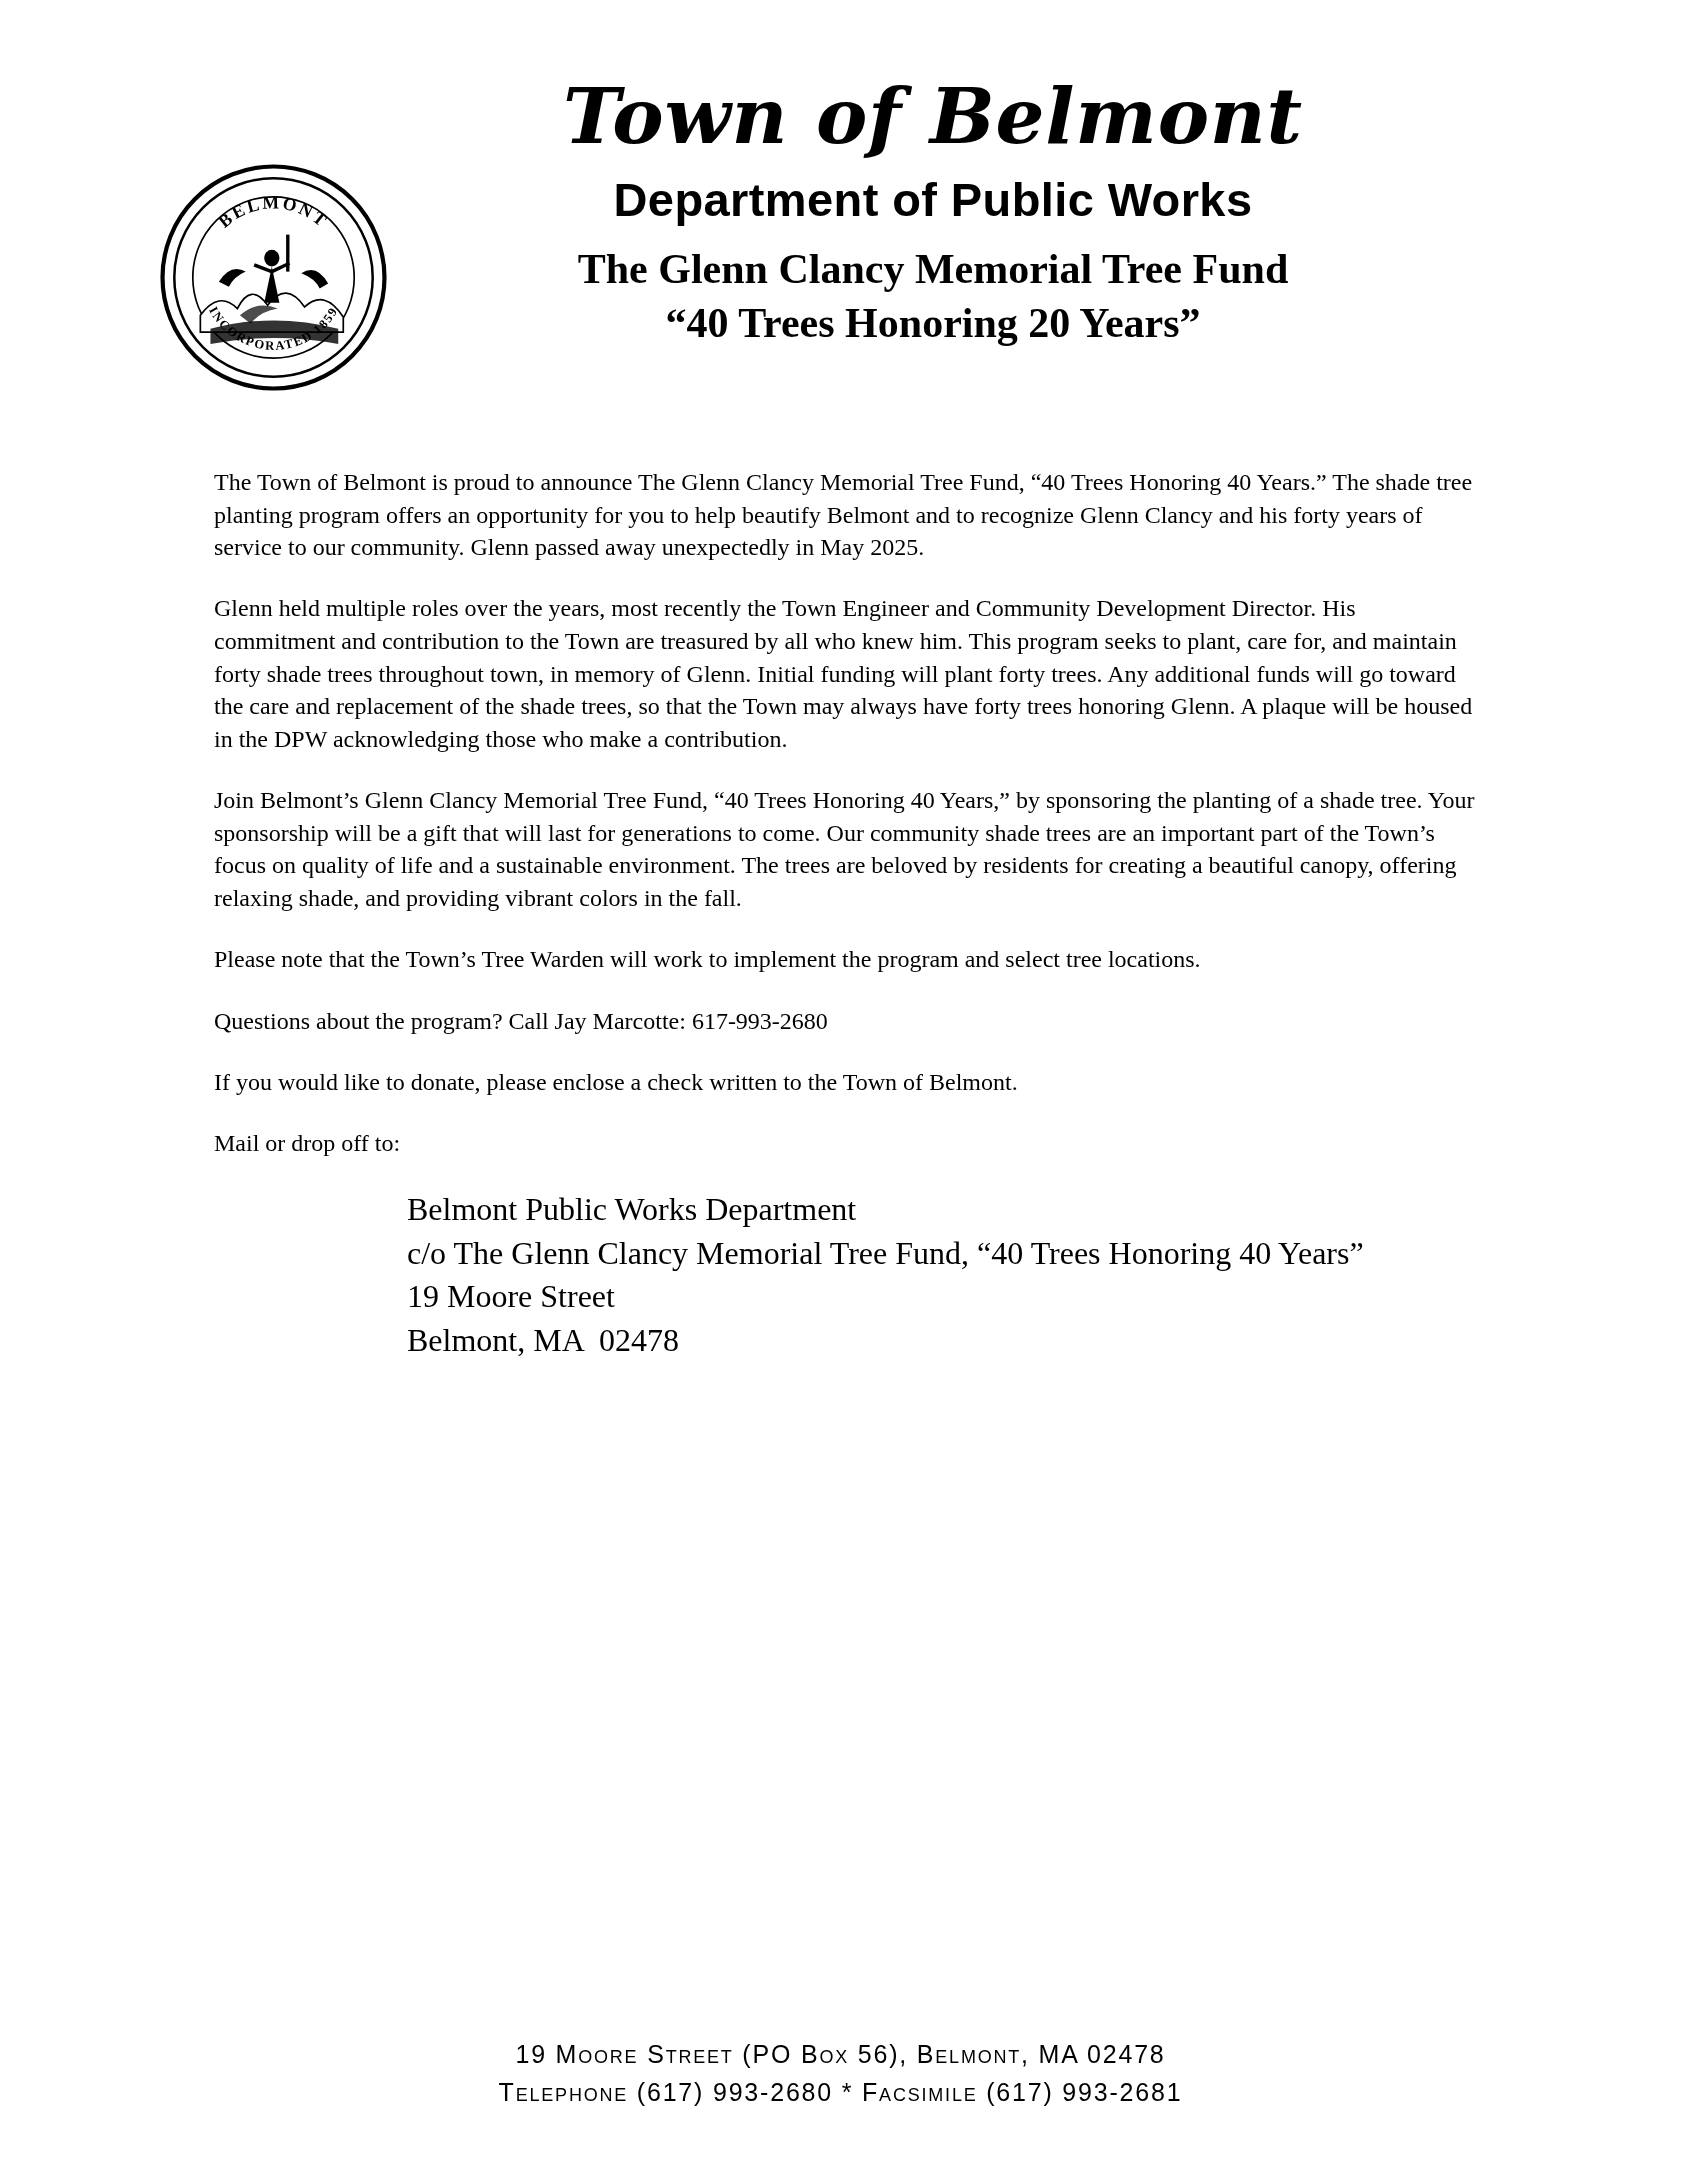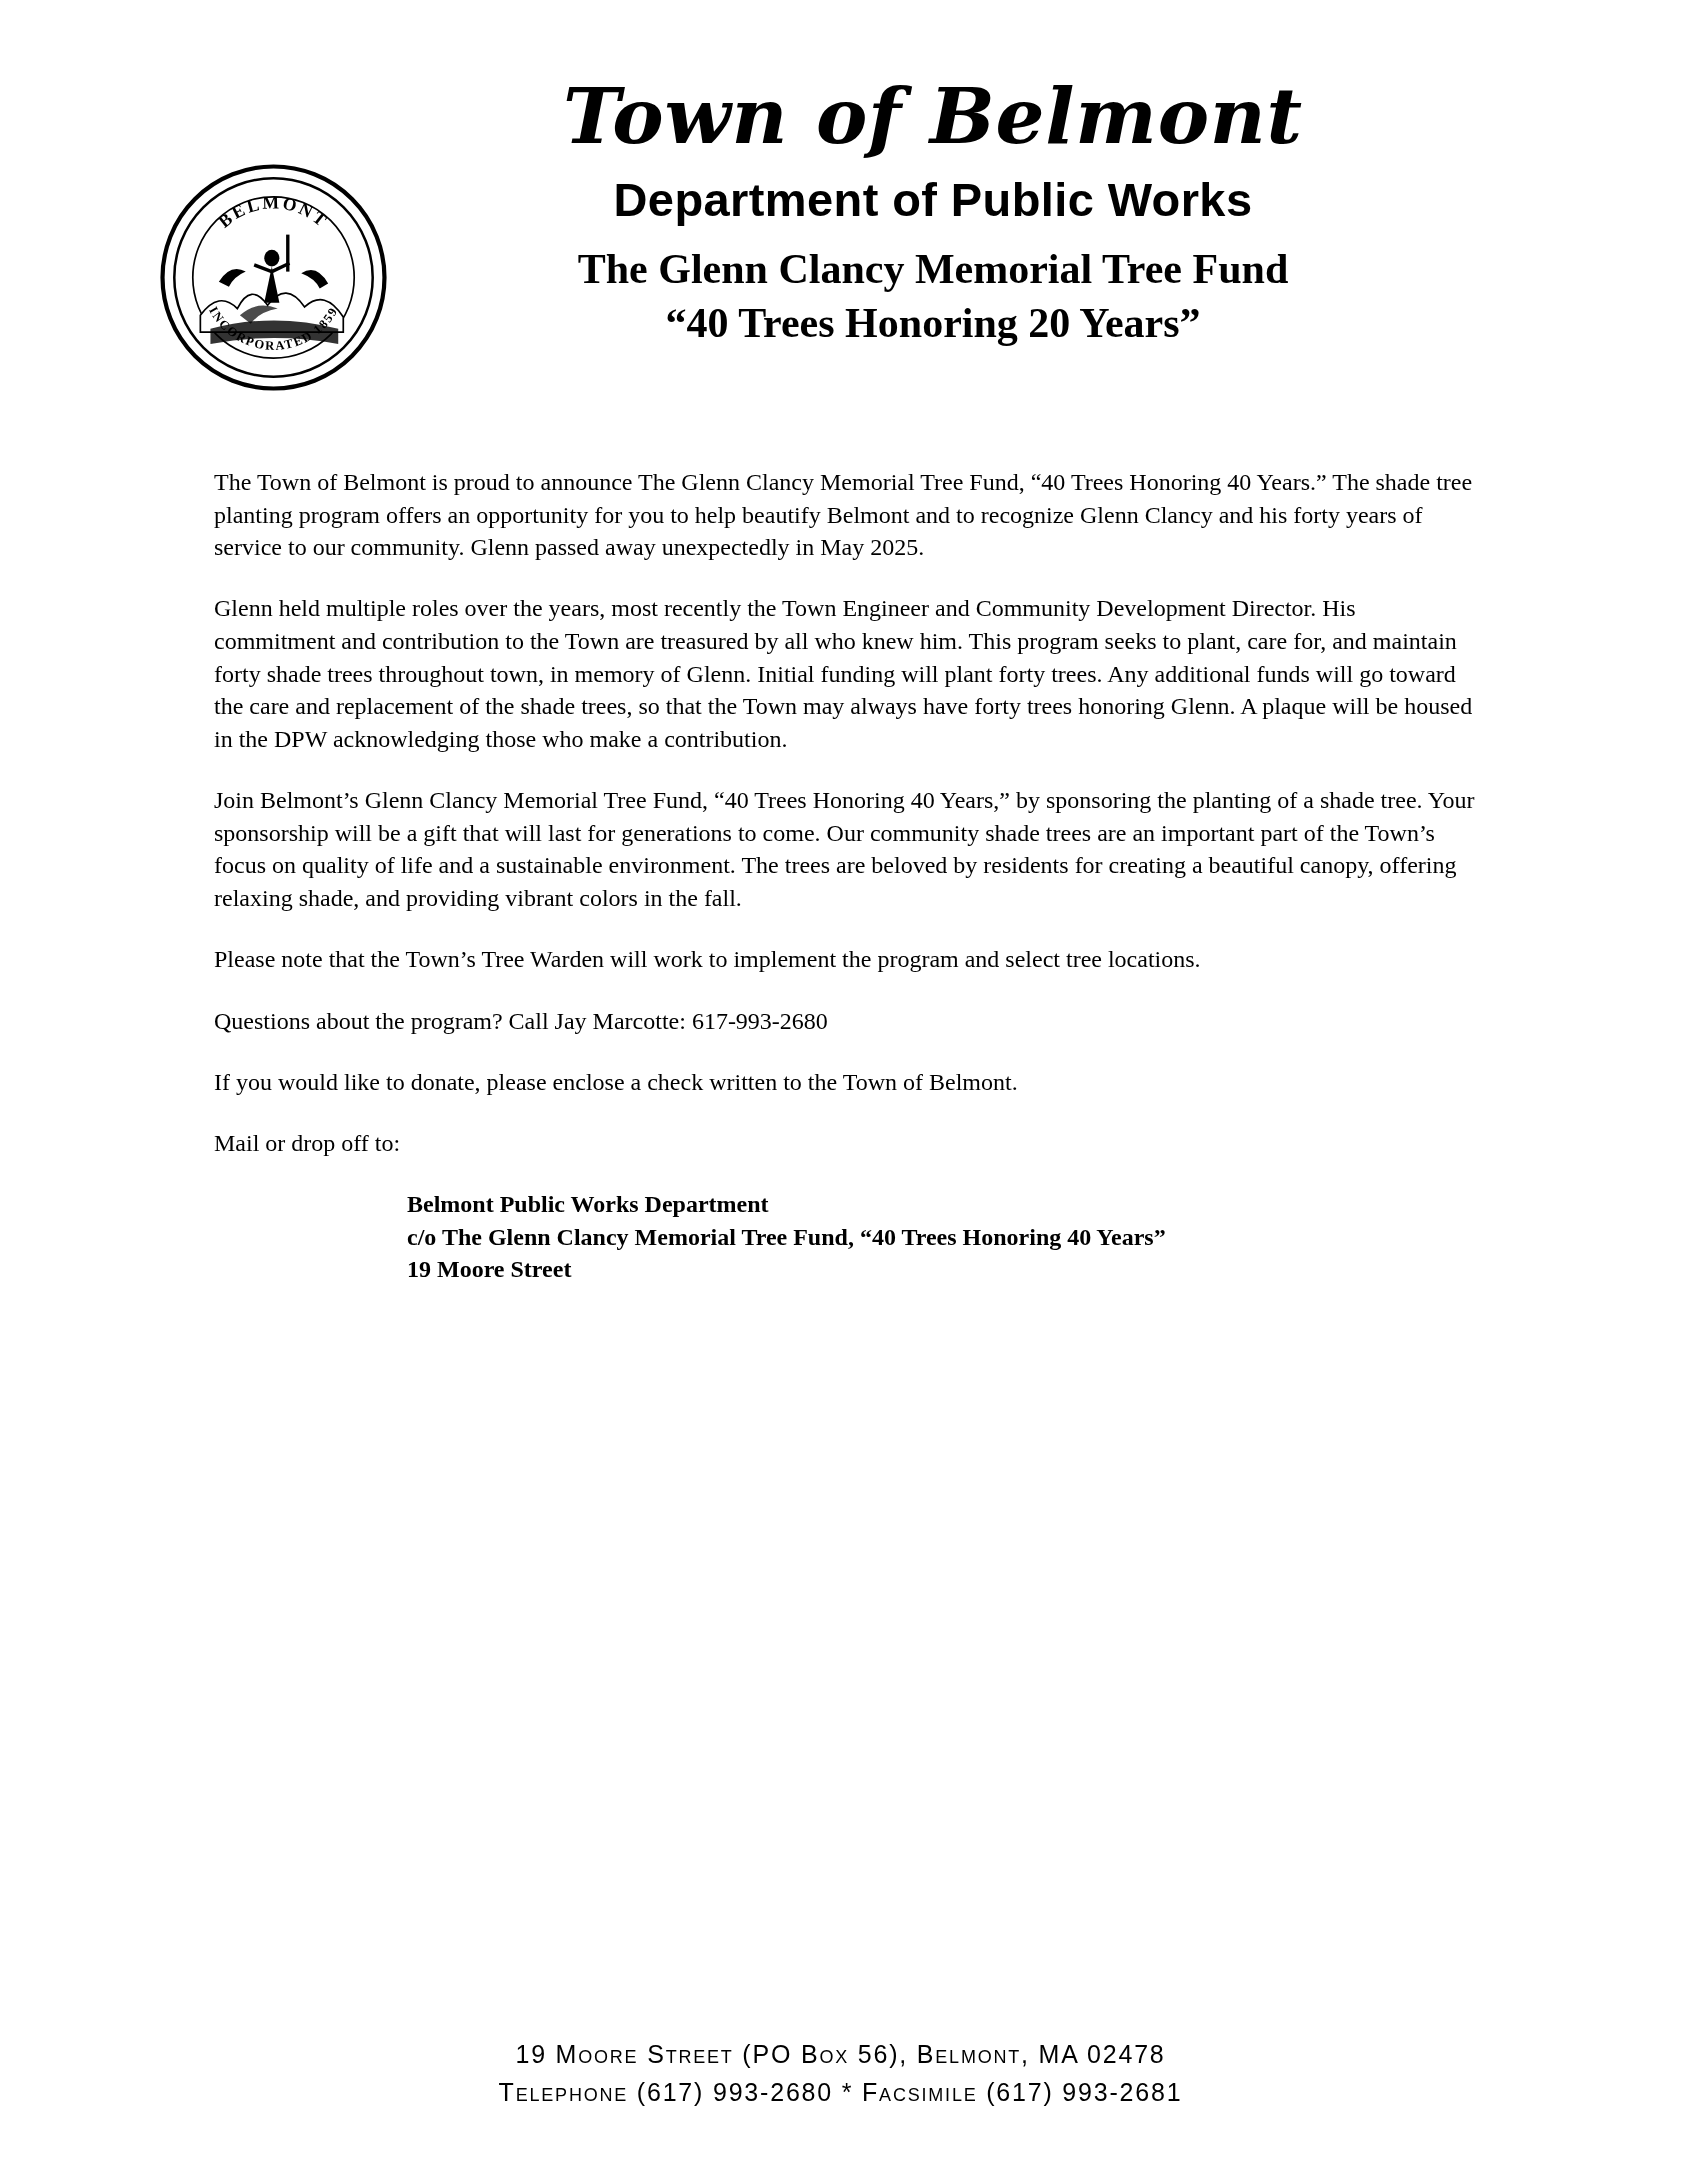--- a/index.html
+++ b/index.html
@@ -84,23 +84,22 @@
     font-size: 24px;
     line-height: 1.36;
     text-align: left;
     margin: 0 0 28.6px 0;
   }
   .para:last-child { margin-bottom: 0; }
 
   .address-block {
     margin-top: 28.6px;
     margin-left: 193px;
-    font-size: 24px;
+    font-size: 32px;
     line-height: 1.36;
-    font-weight: bold;
   }
   .address-line { white-space: pre; }
 
   
   .footer {
     position: absolute;
     left: 0;
     right: 0;
     bottom: 72px;
     text-align: center;
@@ -166,20 +165,21 @@
     <p class="para">Join Belmont’s Glenn Clancy Memorial Tree Fund, “40 Trees Honoring 40 Years,” by sponsoring the planting of a shade tree. Your sponsorship will be a gift that will last for generations to come. Our community shade trees are an important part of the Town’s focus on quality of life and a sustainable environment. The trees are beloved by residents for creating a beautiful canopy, offering relaxing shade, and providing vibrant colors in the fall.</p>
     <p class="para">Please note that the Town’s Tree Warden will work to implement the program and select tree locations.</p>
     <p class="para">Questions about the program? Call Jay Marcotte: 617-993-2680</p>
     <p class="para">If you would like to donate, please enclose a check written to the Town of Belmont.</p>
     <p class="para">Mail or drop off to:</p>
 
     <div class="address-block">
       <div class="address-line">Belmont Public Works Department</div>
       <div class="address-line">c/o The Glenn Clancy Memorial Tree Fund, “40 Trees Honoring 40 Years”</div>
       <div class="address-line">19 Moore Street</div>
+      <div class="address-line">Belmont, MA  02478</div>
     </div>
   </div>
 
   <div class="footer">
     <span class="footer-line">19 Moore Street (PO Box 56), Belmont, MA 02478</span>
     <span class="footer-line">Telephone (617) 993-2680 * Facsimile (617) 993-2681</span>
   </div>
 
 </div>
 

